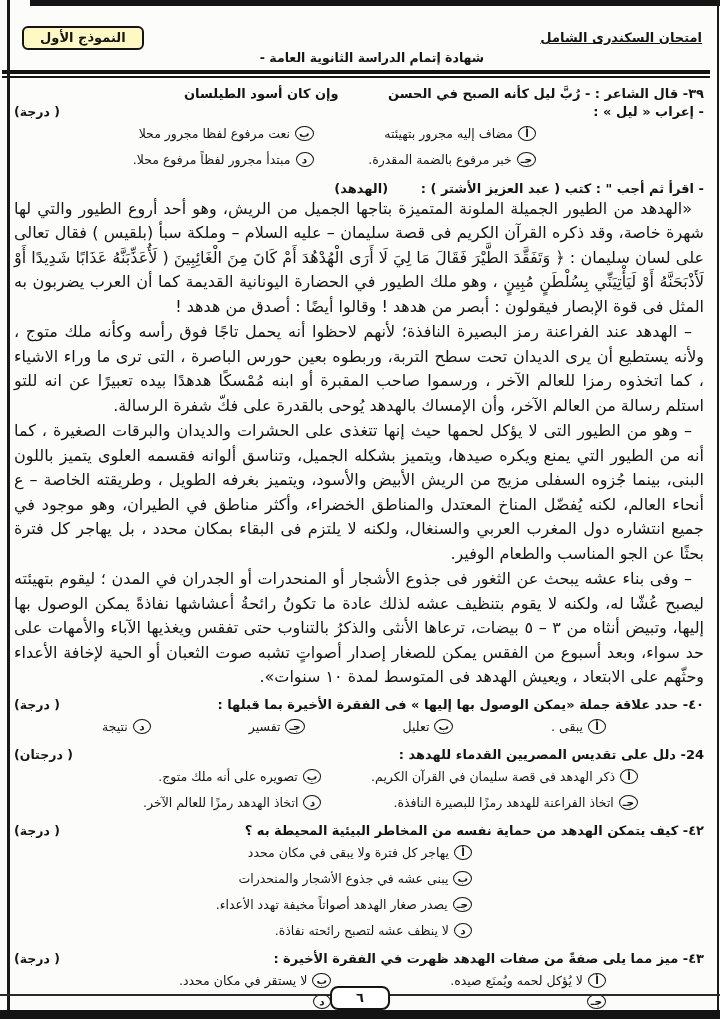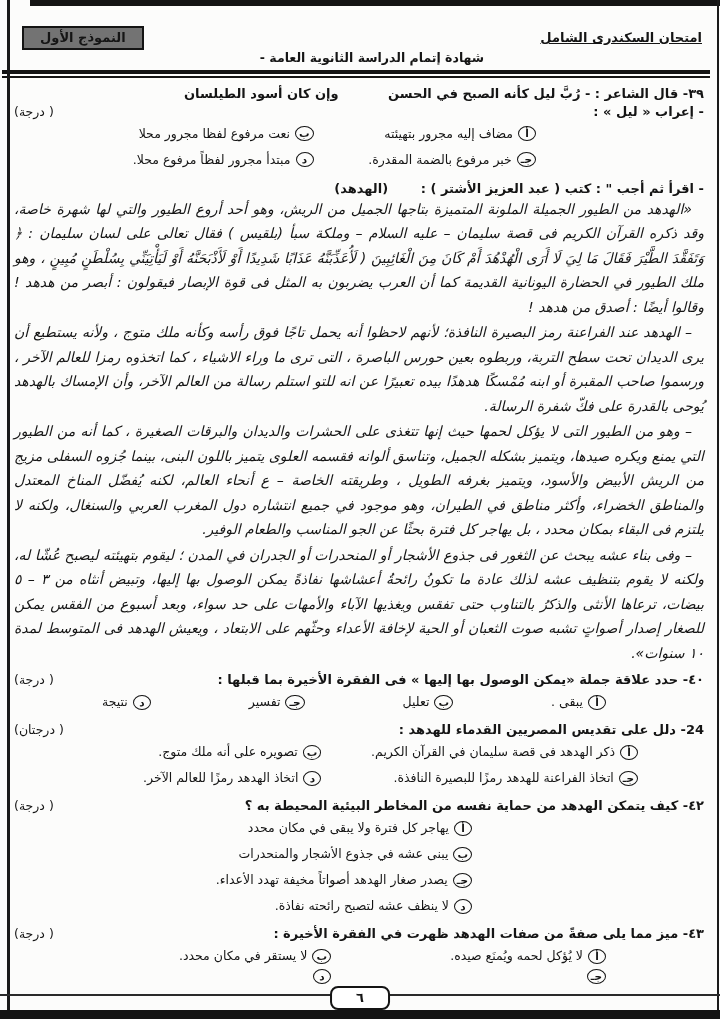--- a/index.html
+++ b/index.html
@@ -11,29 +11,29 @@
   }
   .edge-left  { position:absolute; top:0; bottom:0; left:7px;  width:3px; background:#1a1a1a; }
   .edge-right { position:absolute; top:0; bottom:0; right:1px; width:2px; background:#1a1a1a; }
   .top-bar { position:absolute; top:0; left:30px; right:0; height:6px; background:#141414; }
 
   .header { display:flex; align-items:center; justify-content:space-between;
             padding:10px 18px 2px 22px; }
   .exam-title { font-size:13px; font-weight:bold; letter-spacing:0;text-decoration:underline; }
   .cert-subtitle { font-size:12.5px; font-weight:bold; padding-left:60px;margin-top:40px; }
   .model-badge { font-size:13px; font-weight:bold; border:2.5px solid #141414;
-                 border-radius:0; padding:2px 16px 3px; background:#737373; }
+                 border-radius:6px; padding:2px 16px 3px; background:#fef9c3; }
   .rule-thick { height:4px; background:#141414; margin:3px 10px 0 2px; }
   .rule-thin  { height:1.5px; background:#141414; margin:2px 10px 0 2px; }
 
   .content { padding:6px 16px 0 14px; }
 
   .q-row { display:flex; justify-content:space-between; align-items:baseline;
            font-weight:bold; font-size:13px; margin-top:7px; }
-  .marks { font-weight:normal; font-size:12.5px; white-space:nowrap; }
+  .marks { font-weight:bold; font-size:12.5px; white-space:nowrap; }
 
   .poem-row { display:flex; font-weight:bold; font-size:13px; margin-top:2px;
               justify-content:space-between; padding-left:170px; }
 
   .circ { display:inline-flex; align-items:center; justify-content:center;
           min-width:18px; height:15px; padding:0 3px; margin-left:5px;
           border:1.5px solid #141414; border-radius:50%;
           font-size:10.5px; font-weight:bold; line-height:1; flex:none; }
   .opt { display:flex; align-items:center; font-size:12.5px; line-height:26px; }
 
@@ -42,22 +42,22 @@
   .g41 { grid-template-columns:1.18fr 1fr; width:585px; margin-right:66px; }
   .g43 { grid-template-columns:1.1fr 1fr; width:525px; margin-right:98px; }
 
   .row40 { display:flex; justify-content:space-between; padding:0 98px 0 88px; margin-top:2px; }
 
   .list42 { margin-right:232px; margin-top:2px; }
 
   .intro-row { font-weight:bold; font-size:13px; margin-top:8px; }
   .intro-row .passage-title { margin-right:28px; }
 
-  .para { font-size:14px; line-height:24.5px; text-align:justify;
-          text-indent:12px; margin-top:1px;font-style:italic; }
+  .para { font-size:16px; line-height:24.5px; text-align:justify;
+          text-indent:12px; margin-top:1px; }
 
   .footer-line { position:absolute; bottom:23px; left:0; right:0; height:2px; background:#2a2a2a; }
   .page-num-box { position:absolute; bottom:9px; left:50%; transform:translateX(-50%);
                   background:#fff; border:2.5px solid #141414; border-radius:8px;
                   padding:2px 24px 3px; font-size:13px; font-weight:bold; z-index:2; }
   .bottom-bar { position:absolute; bottom:0; left:0; right:0; height:9px; background:#141414; }
 </style>
 </head>
 <body>
 

